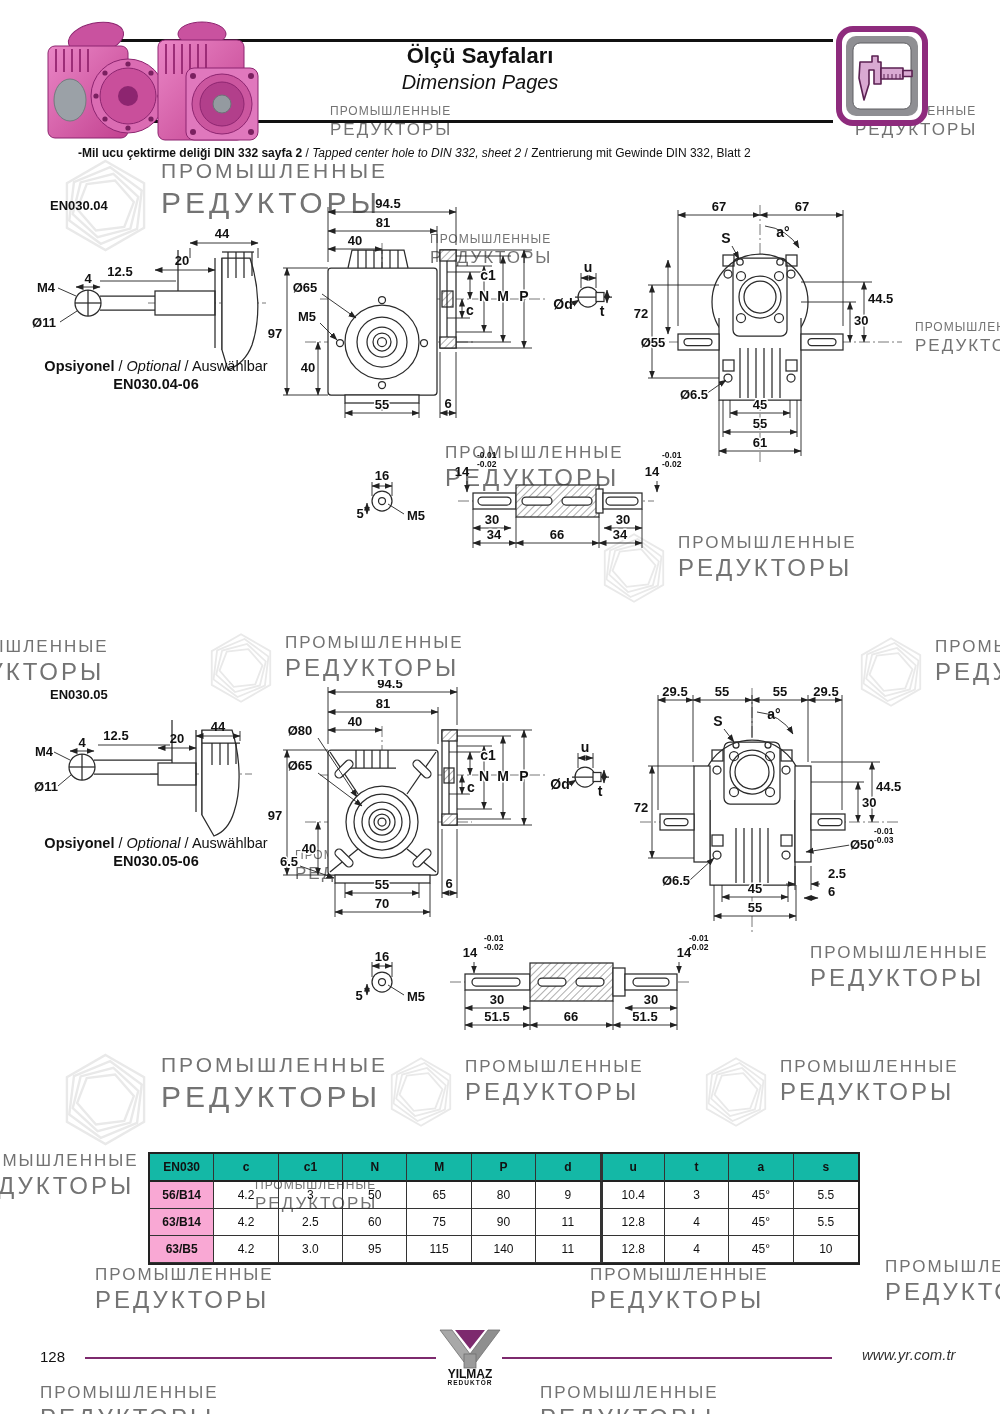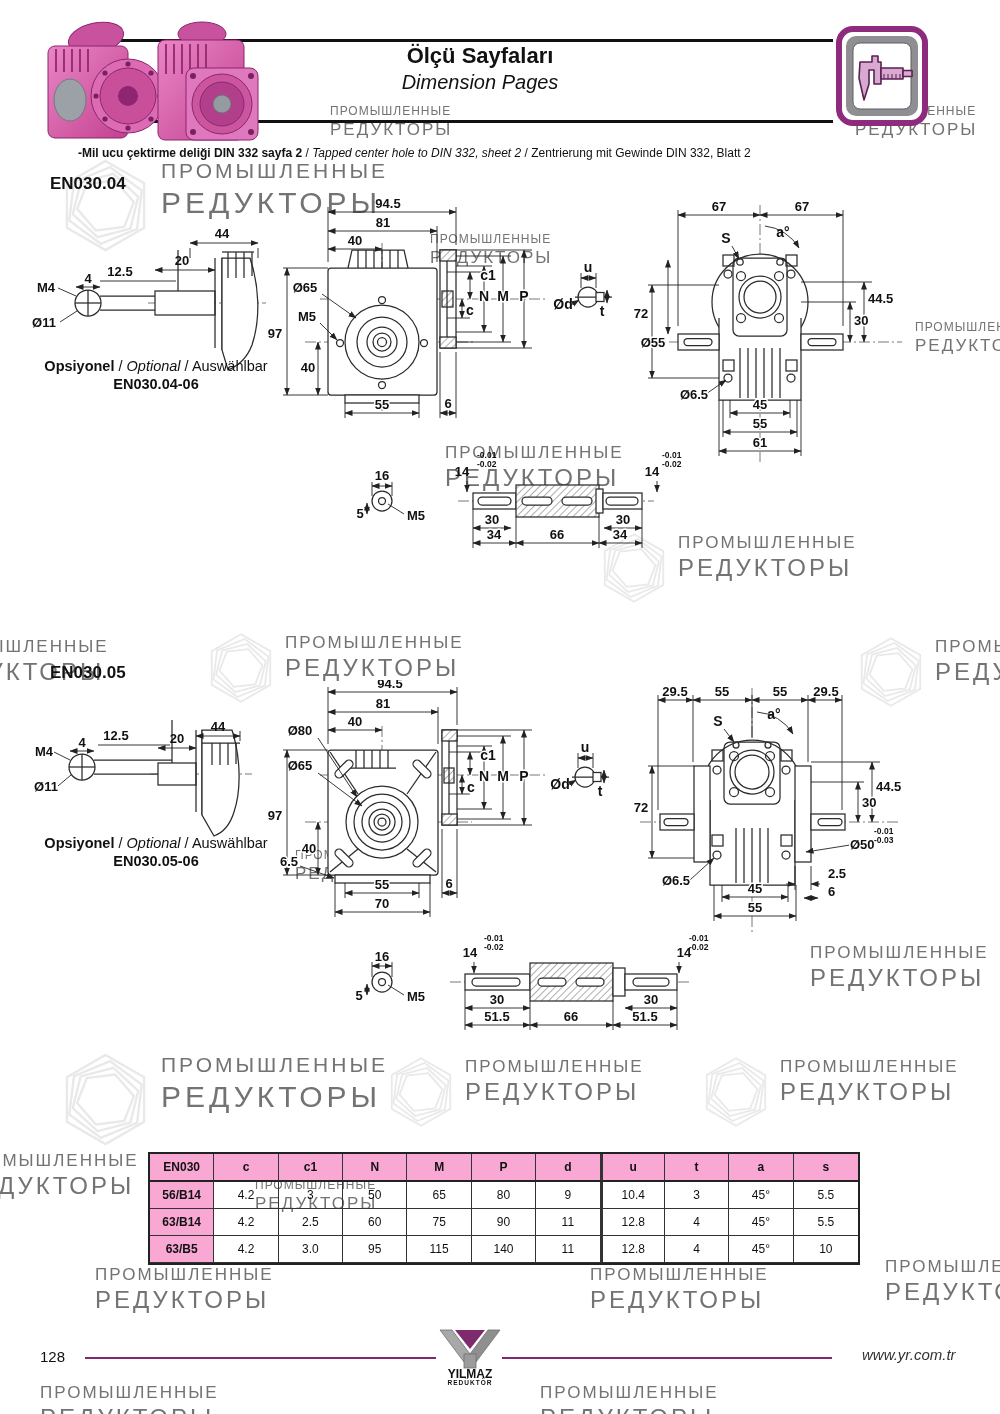--- a/index.html
+++ b/index.html
@@ -19,42 +19,42 @@
   .wmh{width:72px;height:72px;flex:none;}
   .wm.wm-lg .wmh{width:95px;height:95px;}
   
   .hline{position:absolute;background:#111;height:2.5px;z-index:1;}
   .title{position:absolute;left:300px;top:42px;width:360px;text-align:center;z-index:2;line-height:27px;}
   .title .t1{font-size:22px;font-weight:bold;text-align:center;}
   .title .t2{font-size:20px;font-style:italic;}
   .title .t3{font-size:20px;}
   .note{position:absolute;left:78px;top:146px;font-size:12px;z-index:2;}
   .note b{font-weight:bold;} .note i{font-style:italic;}
-  .sechead{position:absolute;font-size:17px;font-weight:bold;z-index:2;}
+  .sechead{position:absolute;font-size:13px;font-weight:bold;z-index:2;margin-top:24px;}
   .optlabel{position:absolute;left:40px;width:232px;text-align:center;font-size:14.5px;z-index:2;line-height:18px;}
   .optlabel .b{font-weight:bold;} .optlabel .i{font-style:italic;}
   .optcode{font-weight:bold;}
   
   svg.draw{position:absolute;left:0;z-index:1;}
   svg.draw text{font:bold 13px "Liberation Sans",sans-serif;text-anchor:middle;fill:#111;stroke:none;}
   svg.draw text.lab{font-size:14px;}
   svg.draw text.tol{font-size:8.5px;text-anchor:start;}
   svg.draw text.st{text-anchor:start;}
   svg.draw text.halo{paint-order:stroke;stroke:#fff;stroke-width:3px;stroke-linejoin:round;}
   .ol{stroke:#2b2b2b;stroke-width:1.25;fill:none;}
   .dg{stroke:#222;stroke-width:0.9;fill:none;}
   .cl{stroke:#555;stroke-width:0.8;stroke-dasharray:11 3 2 3;fill:none;}
   .wf{fill:#fff;}
   
   .dtable{position:absolute;left:148px;top:1152px;width:708px;z-index:1;
           display:grid;grid-template-columns:repeat(11,1fr);border:2px solid #222;}
   .dtable .cell{height:26px;line-height:26px;text-align:center;font-size:12px;
                 border-right:1px solid #333;border-bottom:1px solid #333;}
   .dtable .cell:nth-child(11n){border-right:none;}
-  .dtable .hd{background:#f9a8d4;font-weight:bold;border-bottom:2px solid #222;}
+  .dtable .hd{background:#14b8a6;font-weight:bold;border-bottom:2px solid #222;}
   .dtable .rl{background:#f9a8d4;font-weight:bold;}
   .dtable .ucol{border-left:2px solid #333;}
   
   .fline{position:absolute;background:#7d2a6e;height:2px;top:1357px;z-index:1;}
   .pageno{position:absolute;left:40px;top:1348px;font-size:15px;z-index:2;}
   .url{position:absolute;left:838px;top:1346px;font-size:15px;font-style:italic;color:#333;z-index:2;margin-left:24px;}
 </style>
 </head>
 <body>
 

